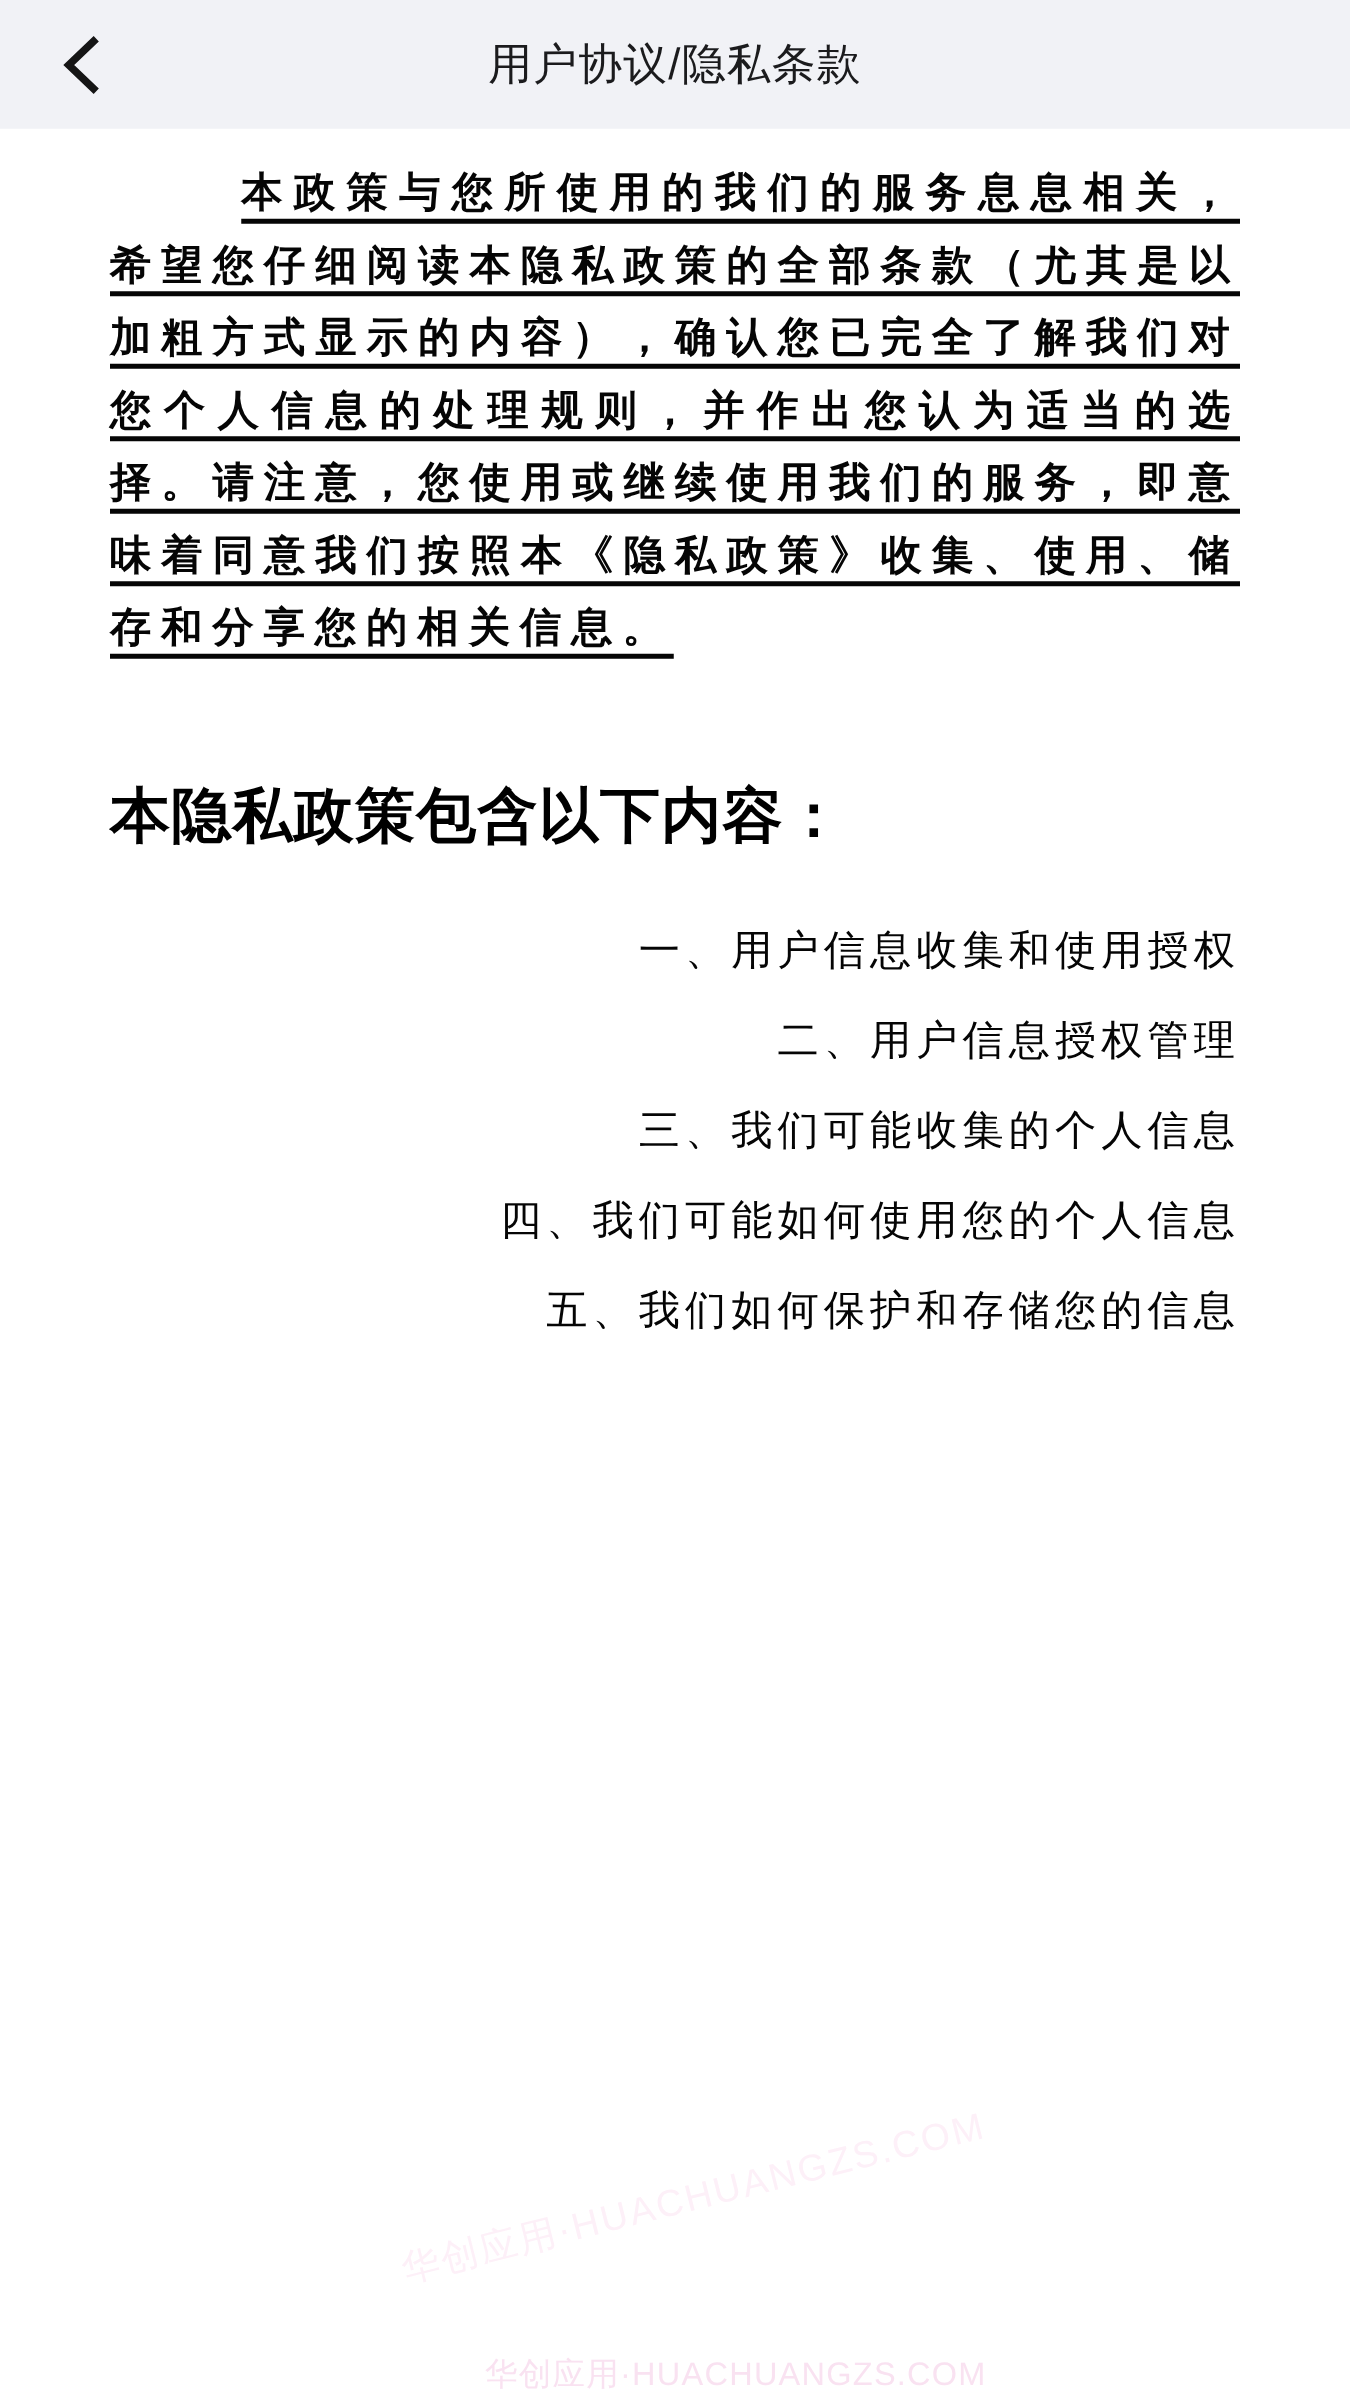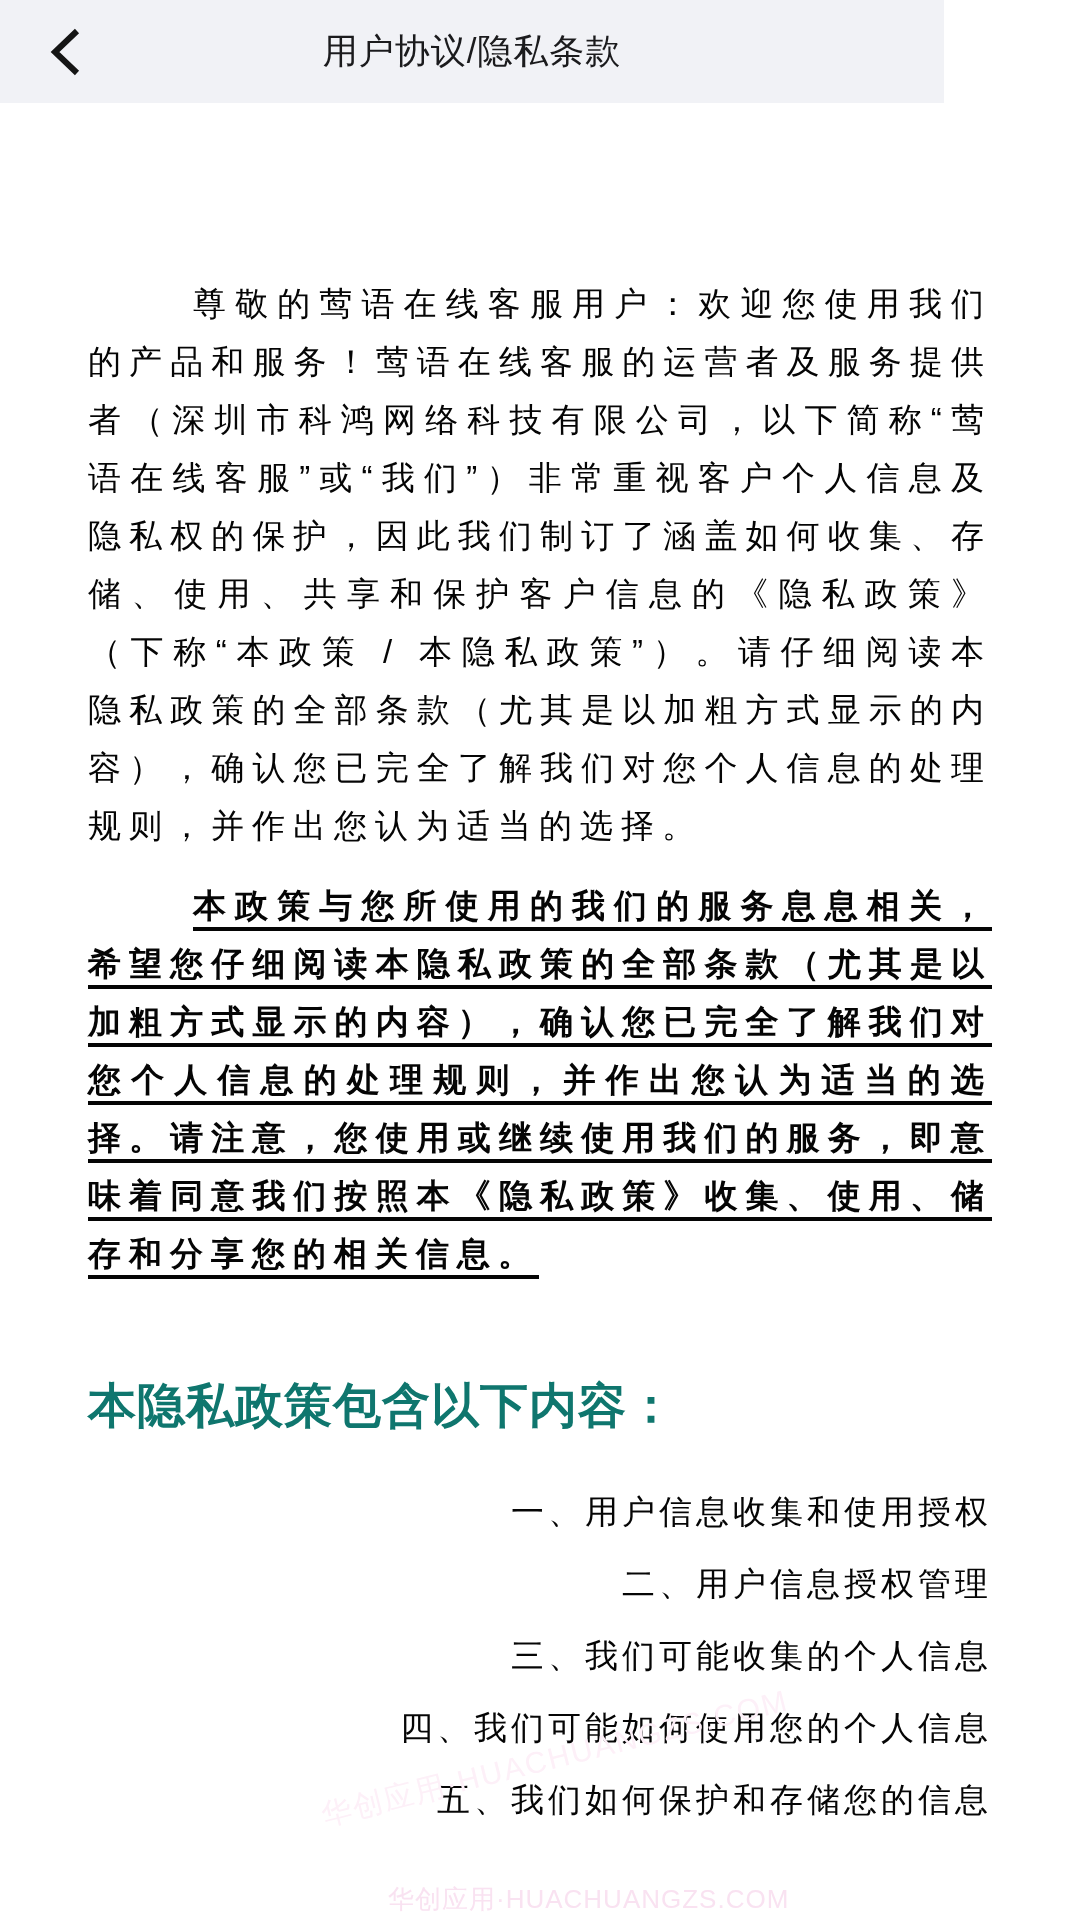--- a/index.html
+++ b/index.html
@@ -13,21 +13,21 @@
     background: #ffffff;
     overflow: hidden;
     font-family: "Liberation Sans", sans-serif;
     color: #050505;
   }
 
   
   .app-header {
     position: absolute;
     top: 0; left: 0;
-    width: 944px;
+    width: 1080px;
     height: 103px;
     background: #f1f2f6;
     display: flex;
     align-items: center;
     justify-content: center;
   }
   .back-btn {
     position: absolute;
     left: 30px;
     top: 16px;
@@ -76,21 +76,21 @@
     text-underline-offset: 10px;
     text-decoration-color: #050505;
     font-family: Liberation Mono, monospace;
   }
   .section-heading {
     margin: 89px 0 0 0;
     font-size: 48px;
     line-height: 62px;
     font-weight: 700;
     letter-spacing: 1px;
-    color: #0f766e;
+    color: #000000;
   }
   .toc-list {
     list-style: none;
     margin: 53px 0 0 0;
     padding: 0;
     text-align: right;
   }
   .toc-list li {
     font-size: 33px;
     line-height: 44px;
@@ -132,21 +132,20 @@
     <span style="display:flex;">
       <svg width="46" height="52" viewBox="0 0 46 52" xmlns="http://www.w3.org/2000/svg">
         <polyline points="34,5 12,26 34,47" fill="none" stroke="#151515" stroke-width="6" stroke-linecap="butt" stroke-linejoin="miter"></polyline>
       </svg>
     </span>
   </button>
   <h1 class="page-title">用户协议/隐私条款</h1>
 </header>
 
 <main class="content">
-  <p class="para intro">尊敬的莺语在线客服用户：欢迎您使用我们的产品和服务！莺语在线客服的运营者及服务提供者（深圳市科鸿网络科技有限公司，以下简称“莺语在线客服”或“我们”）非常重视客户个人信息及隐私权的保护，因此我们制订了涵盖如何收集、存储、使用、共享和保护客户信息的《隐私政策》（下称“本政策 / 本隐私政策”）。请仔细阅读本隐私政策的全部条款（尤其是以加粗方式显示的内容），确认您已完全了解我们对您个人信息的处理规则，并作出您认为适当的选择。</p>
   <p class="para emphasis">本政策与您所使用的我们的服务息息相关，希望您仔细阅读本隐私政策的全部条款（尤其是以加粗方式显示的内容），确认您已完全了解我们对您个人信息的处理规则，并作出您认为适当的选择。请注意，您使用或继续使用我们的服务，即意味着同意我们按照本《隐私政策》收集、使用、储存和分享您的相关信息。</p>
   <h2 class="section-heading">本隐私政策包含以下内容：</h2>
   <ul class="toc-list">
     <li>一、用户信息收集和使用授权</li>
     <li>二、用户信息授权管理</li>
     <li>三、我们可能收集的个人信息</li>
     <li>四、我们可能如何使用您的个人信息</li>
     <li>五、我们如何保护和存储您的信息</li>
   </ul>
 </main>

